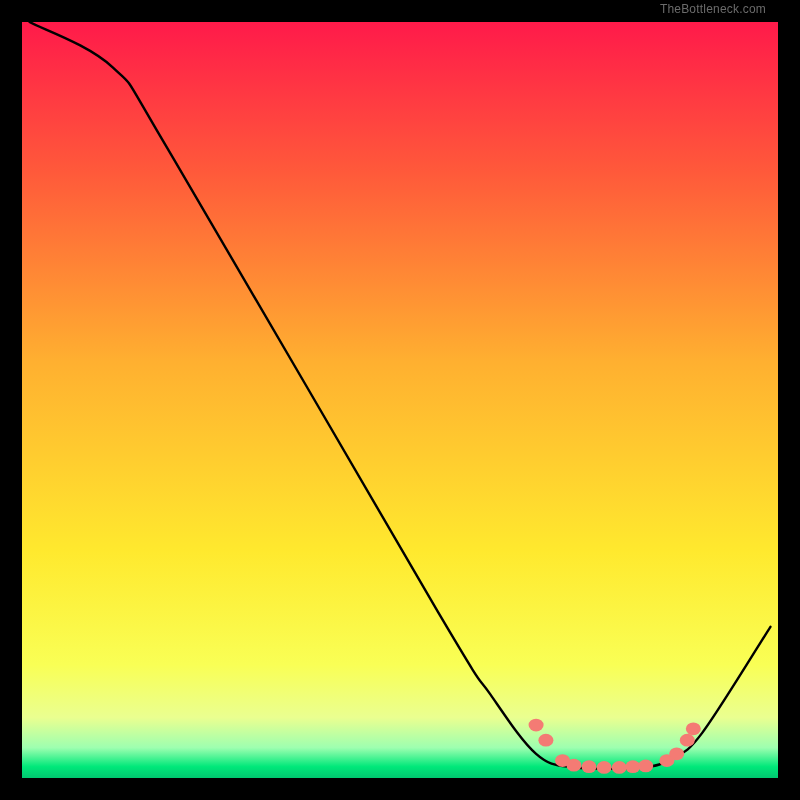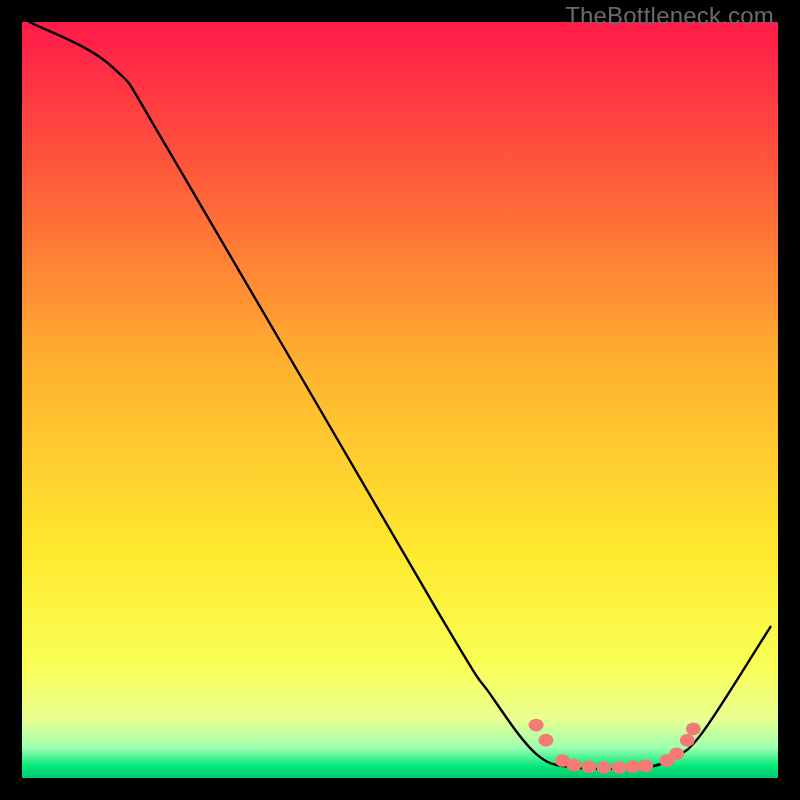--- a/index.html
+++ b/index.html
@@ -14,23 +14,23 @@
     position: absolute;
     left: 22px;
     top: 22px;
     width: 756px;
     height: 756px;
     background: #000;
   }
   .watermark {
     position: absolute;
     top: 2px;
-    right: 26px;
+    right: 34px;
     font-family: Arial, Helvetica, sans-serif;
-    font-size: 24px;
+    font-size: 12px;
     font-weight: 500;
     color: #6b6b6b;
     letter-spacing: 0.2px;
   }
   svg {
     position: absolute;
     left: 22px;
     top: 22px;
   }
 </style>

